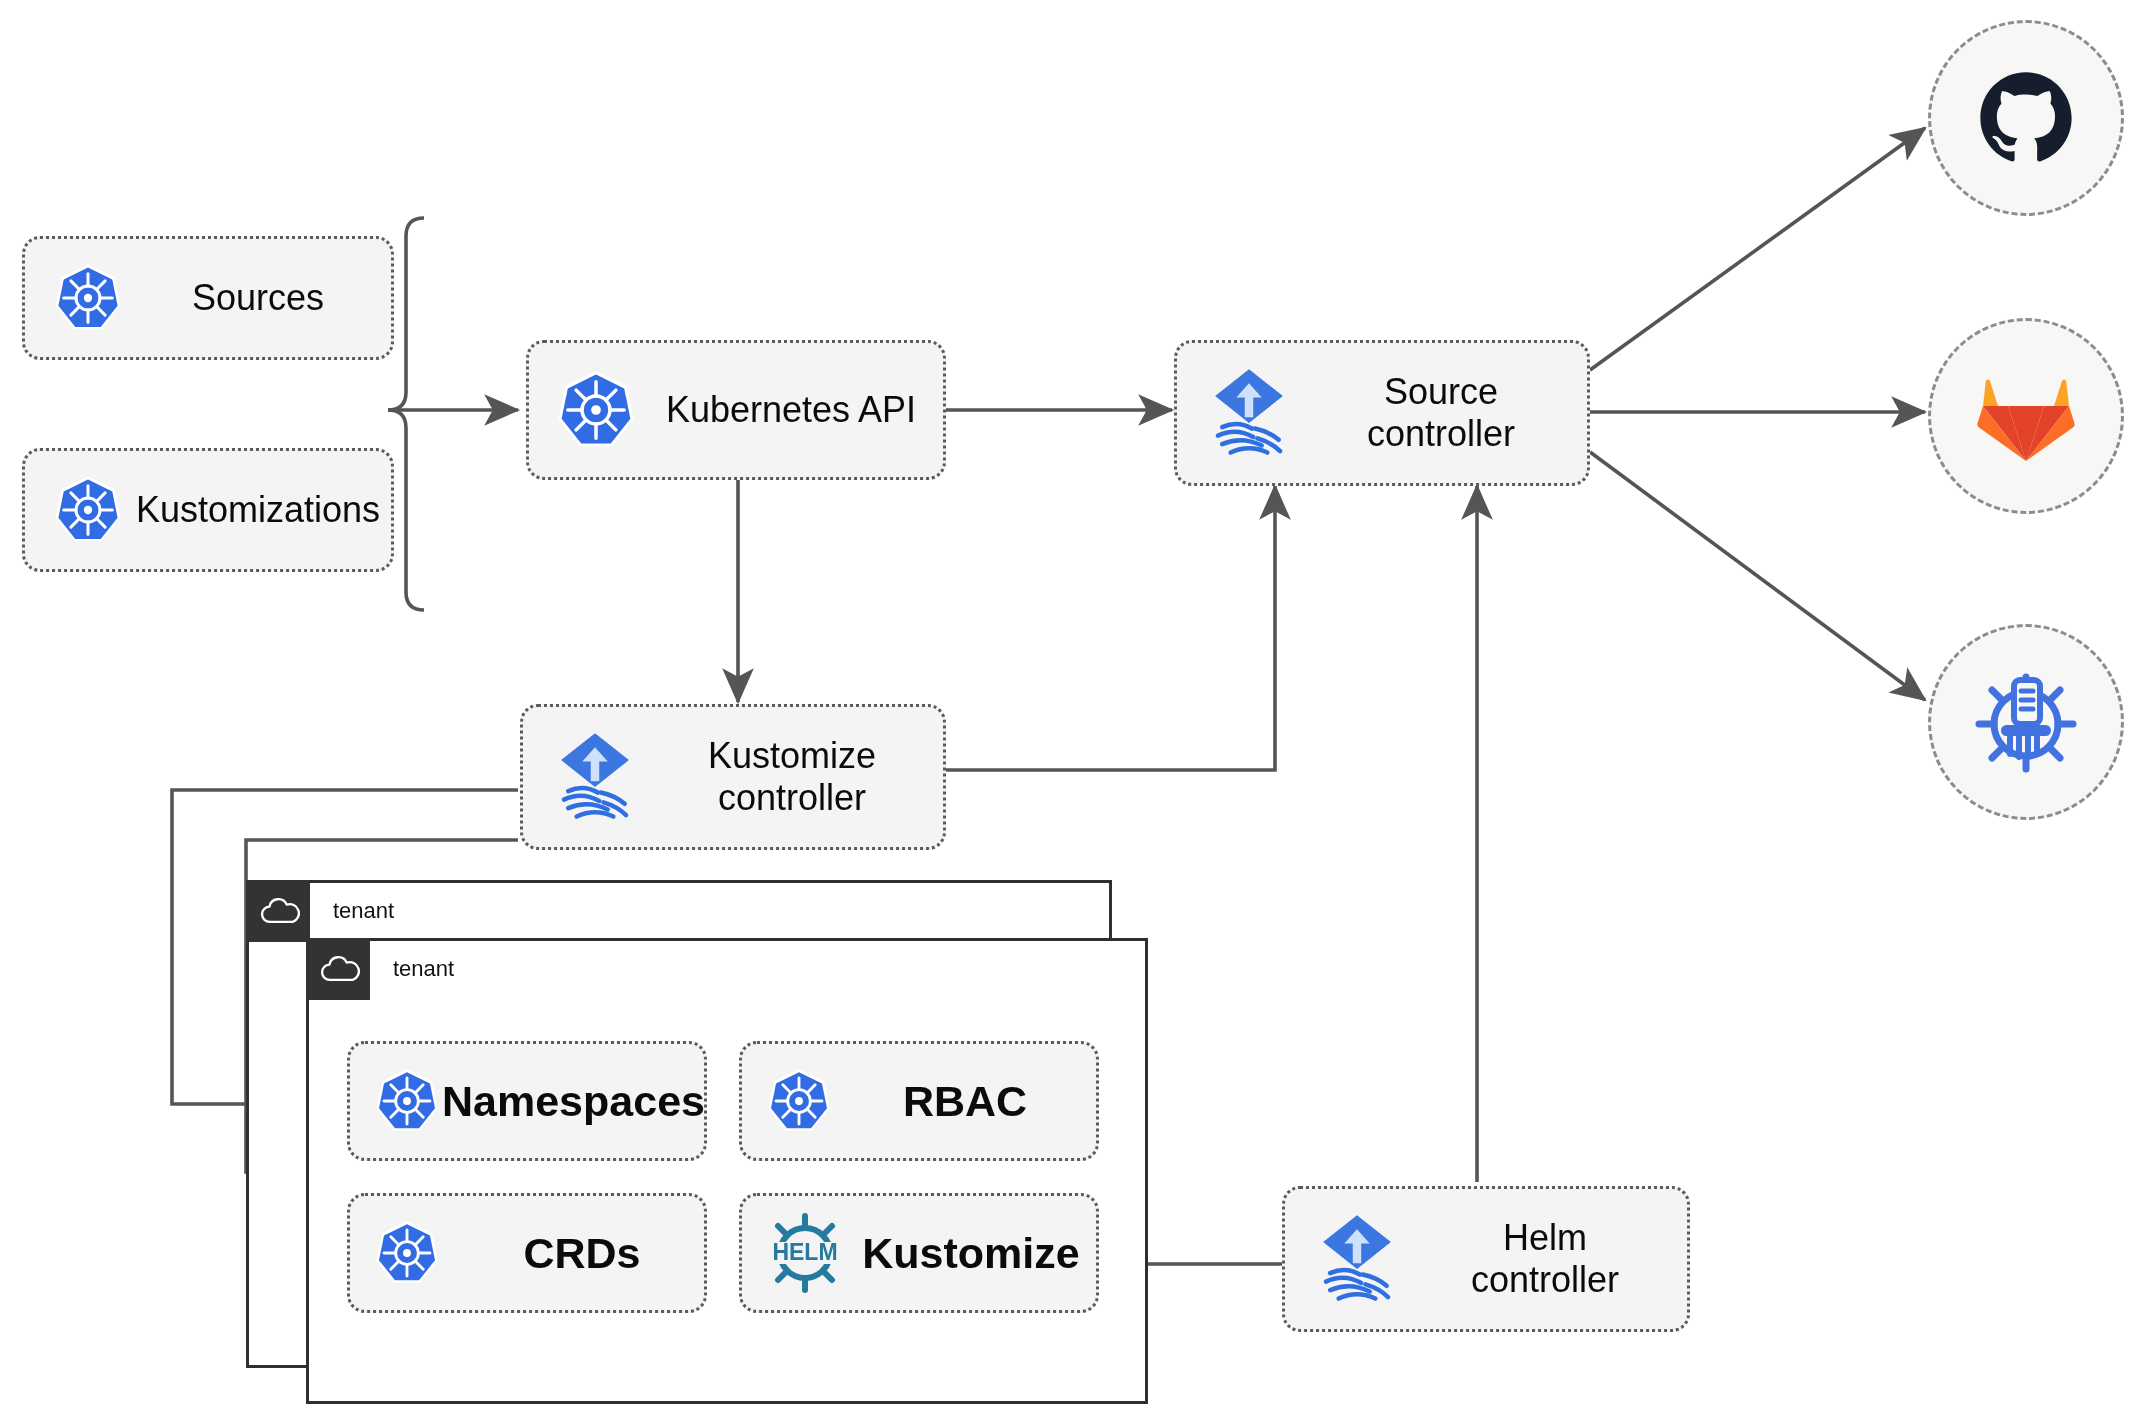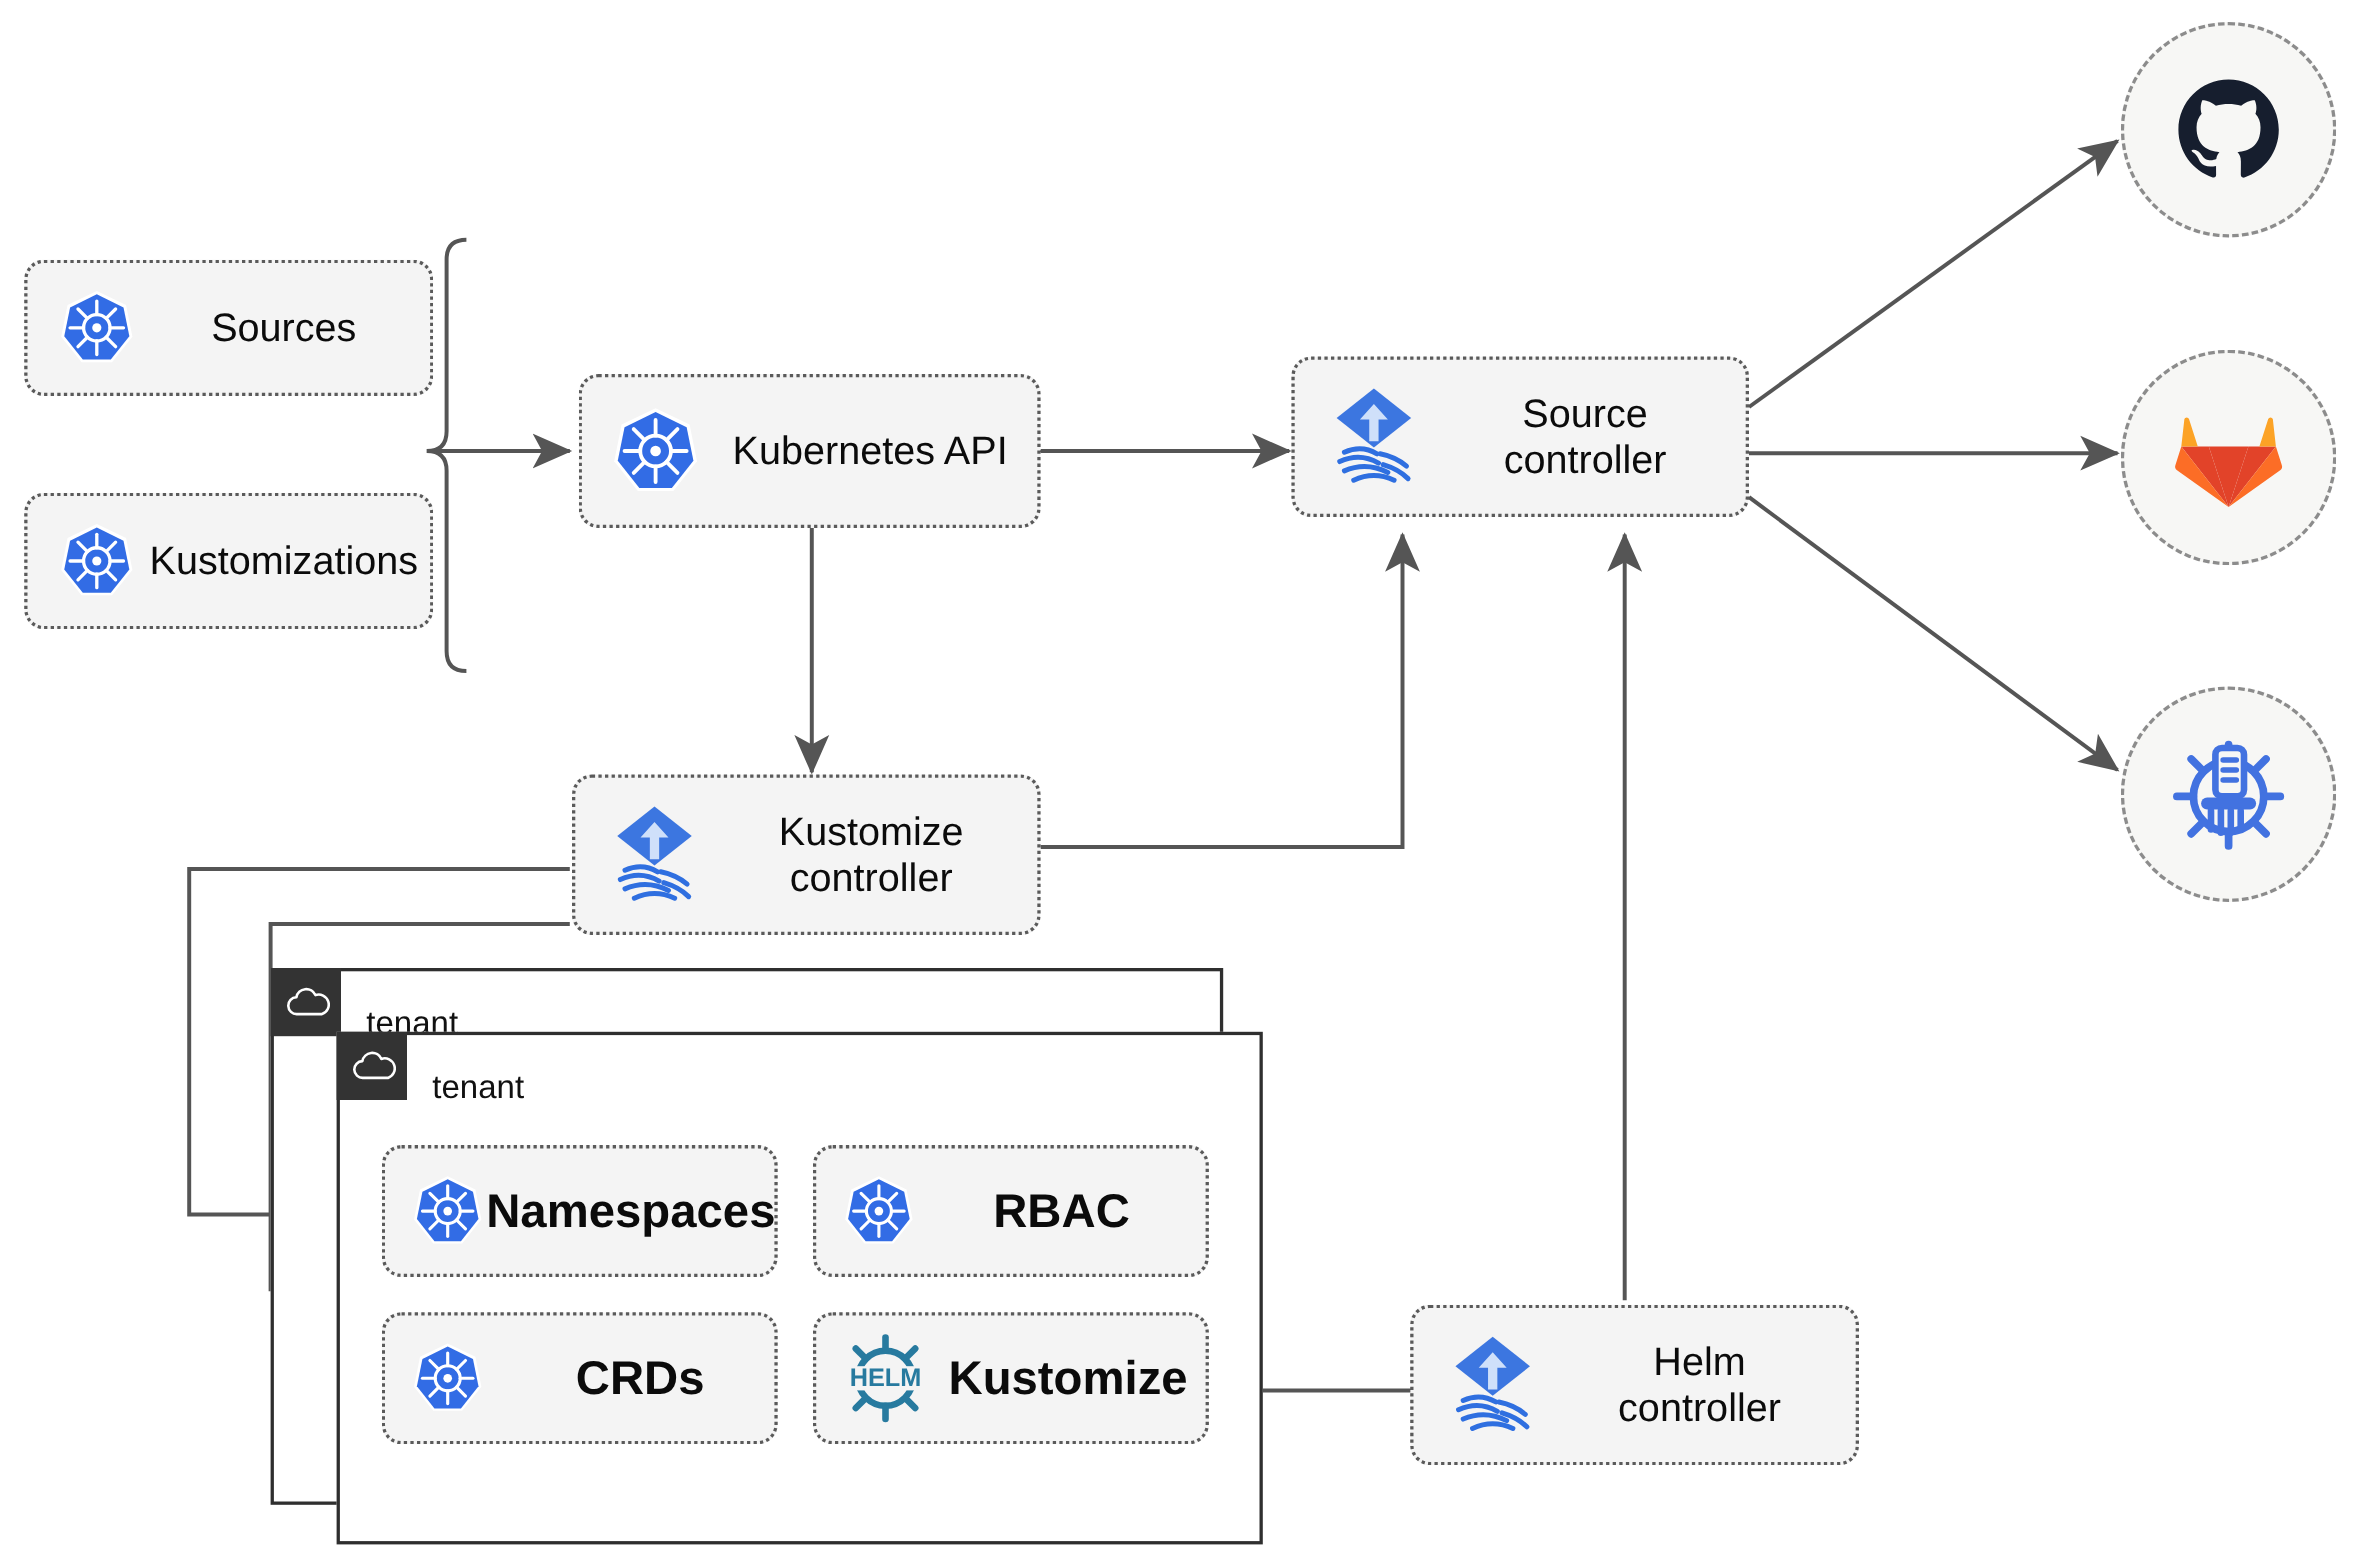--- a/index.html
+++ b/index.html
@@ -29,21 +29,21 @@
     position:absolute;box-sizing:border-box;background:#ffffff;
     border:3px solid #2f2f2f;
   }
   .tenant-tab{
     position:absolute;left:-3px;top:-3px;height:62px;
     background:#333333;display:flex;align-items:center;
     padding:0 14px;box-sizing:border-box;
   }
   .tenant-name{
     position:absolute;top:-3px;height:62px;display:flex;align-items:center;
-    font-size:30px;color:#111;margin-top:20px;
+    font-size:22px;color:#111;
   }
   svg{display:block;}
 </style>
 </head>
 <body>
 
 <div id="stage">
 
   <svg id="wires" viewBox="0 0 2144 1407">
     <defs>
@@ -138,21 +138,21 @@
             <path d="M39.4 39.4 L46.8 46.8"></path>
           <path d="M39.4 24.6 L46.8 17.2"></path>
             <path d="M24.6 39.4 L17.2 46.8"></path>
         </g>
         <circle cx="32" cy="32" r="3.6" fill="#fff"></circle>
       </svg>
     </span>
     <span class="lbl lbl-36">Kubernetes API</span>
   </div>
 
-  <div class="node" style="left:1174px;top:324px;width:416px;height:146px;">
+  <div class="node" style="left:1174px;top:340px;width:416px;height:146px;">
     <span class="ico" style="margin-left:26px;">
       <svg width="92" height="96" viewBox="0 0 64 68">
         <path d="M32 3 L56 22 L32 41 L8 22 Z" fill="#3c76e0"></path>
         <path d="M32 13 L41 23 L35 23 L35 37 L29 37 L29 23 L23 23 Z" fill="#cfe0fa"></path>
         <g stroke="#2f6fe0" stroke-width="3.2" fill="none" stroke-linecap="round">
           <path d="M13 44 q11,-5 21,1"></path>
           <path d="M10 50 q13,-6 25,1"></path>
           <path d="M13 56 q14,-6 28,1"></path>
           <path d="M19 62 q13,-6 26,0"></path>
           <path d="M36 45 q10,2 17,8"></path>

